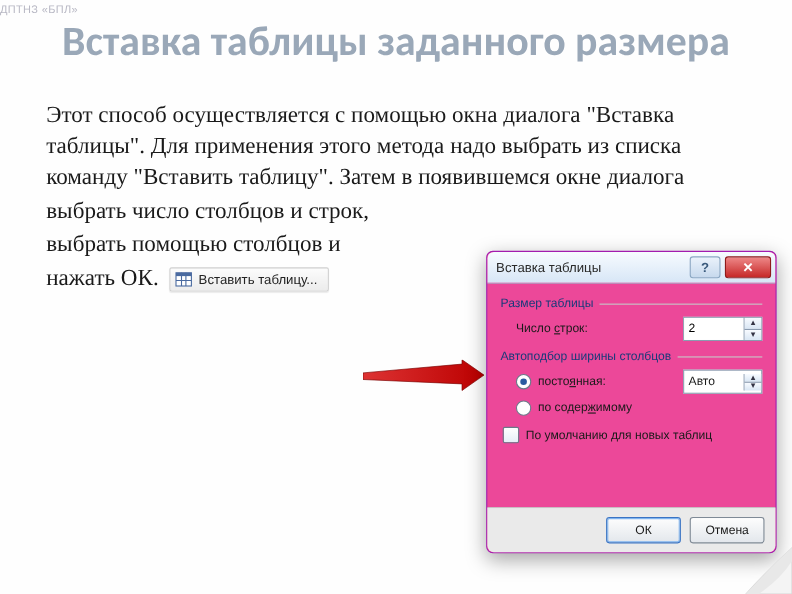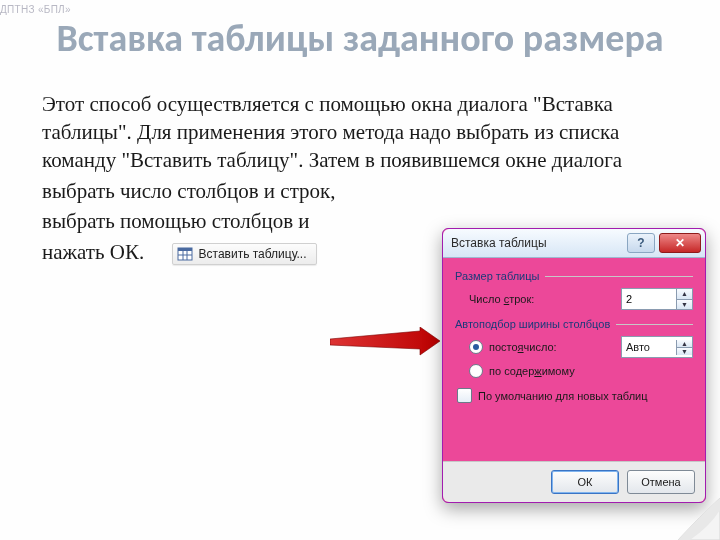--- a/index.html
+++ b/index.html
@@ -33,21 +33,21 @@
   }
   .body-text {
     margin: 30px 42px 0 42px;
     font-size: 21px;
     line-height: 1.35;
   }
   .body-text p { margin: 0 0 2px 0; }
   .inline-row {
     display: inline-flex;
     align-items: center;
-    margin-left: 22px;
+    margin-left: 4px;
     vertical-align: middle;
   }
   .menu-btn {
     display: inline-flex;
     align-items: center;
     gap: 6px;
     border: 1px solid #d0d0d0;
     background: linear-gradient(#fcfcfc, #ececec);
     padding: 2px 10px 2px 4px;
     font-family: Tahoma, Arial, sans-serif;
@@ -286,21 +286,21 @@
       </div>
     </div>
 
     <div class="group-lbl" style="margin-top:8px">
       <span>Автоподбор ширины столбцов</span>
         <span class="rule"></span>
     </div>
 
     <div class="radio-row">
       <span class="radio checked"></span>
-      <label><span>посто</span><span class="u">я</span><span>число:</span></label>
+      <label><span>посто</span><span class="u">я</span><span>нная:</span></label>
       <div class="combo">
         <span>Авто</span>
         <div class="arrows" style="width:15px;border-left:1px solid #8a9bb0;display:flex;flex-direction:column">
           <div class="sp">▲</div>
           <div class="sp">▼</div>
         </div>
       </div>
     </div>
     <div class="radio-row">
       <span class="radio"></span>

